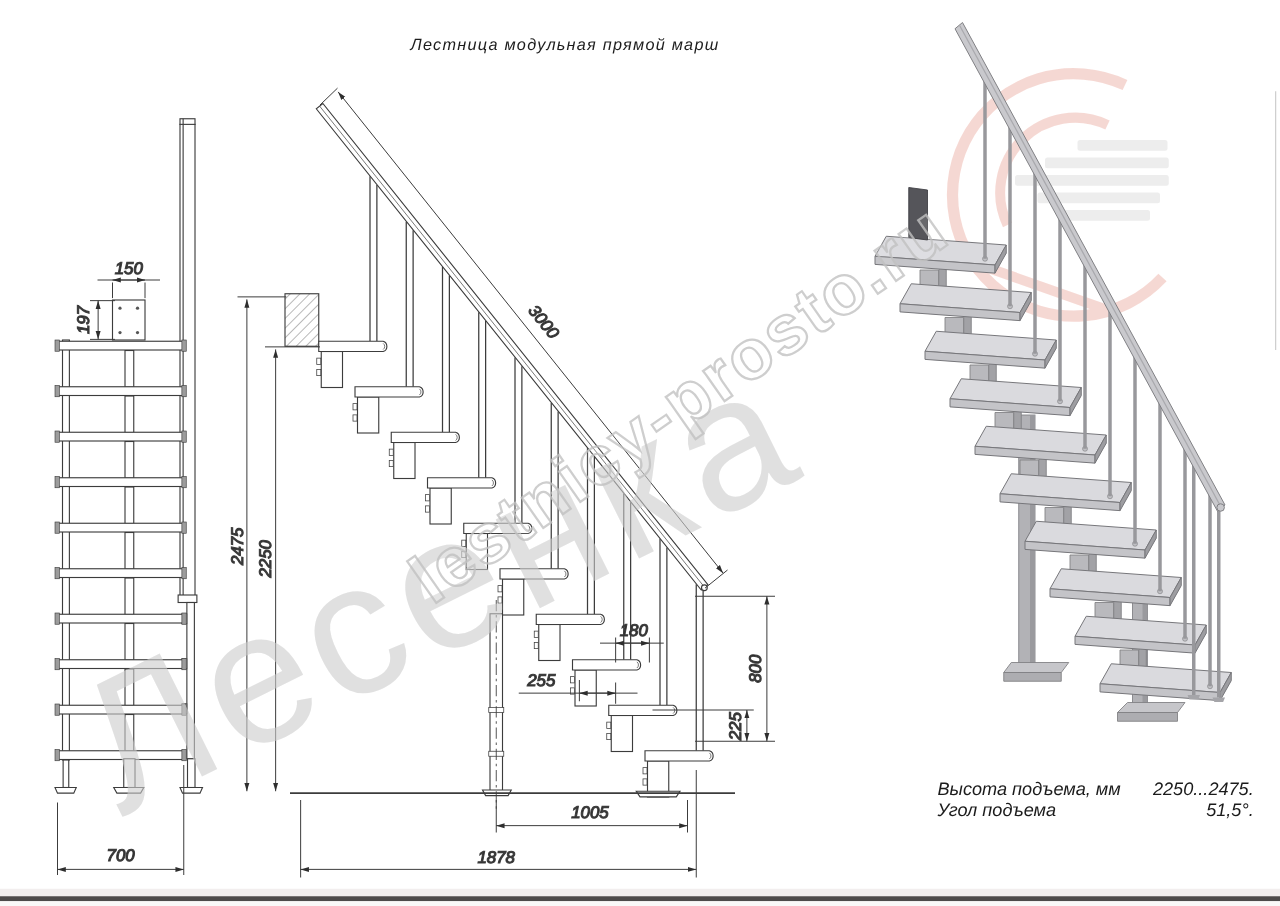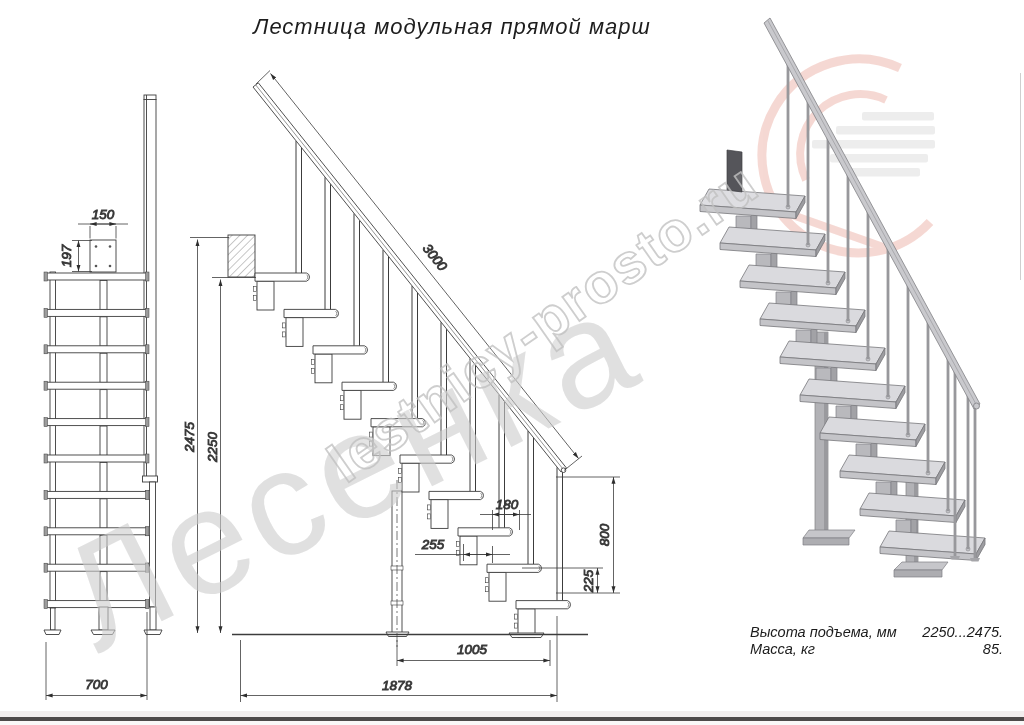--- a/index.html
+++ b/index.html
@@ -1,20 +1,20 @@
 <!DOCTYPE html>
 <html><head>
 <meta charset="utf-8">
 <style>
   html,body{margin:0;padding:0;background:#fff;}
   #page{position:relative;width:1024px;height:725px;background:#ffffff;overflow:hidden;
         font-family:"Liberation Sans",sans-serif;}
   #drawing{position:absolute;left:0;top:0;z-index:2;}
-  .title{position:absolute;left:452px;top:14px;transform:translateX(-50%);z-index:5;
-         font-style:italic;font-size:22px;letter-spacing:1px;color:#1d1d1d;white-space:nowrap;}
+  .title{position:absolute;left:452px;top:28px;transform:translateX(-50%);z-index:5;
+         font-style:italic;font-size:13px;letter-spacing:1px;color:#1d1d1d;white-space:nowrap;}
   .wm-brand{position:absolute;left:40px;top:540px;z-index:4;transform:rotate(-26.5deg);
             transform-origin:0 0;font-size:150px;line-height:150px;letter-spacing:6px;
             color:#cdcdcd;opacity:.6;white-space:nowrap;pointer-events:none;}
   .wm-site{position:absolute;left:316px;top:442px;z-index:4;transform:rotate(-35deg);
            transform-origin:0 0;font-size:56px;font-weight:700;letter-spacing:2px;
            color:rgba(255,255,255,.14);-webkit-text-stroke:1.8px #c2c2c2;opacity:.8;
            white-space:nowrap;pointer-events:none;}
   .specs{position:absolute;left:750px;top:624px;width:253px;z-index:5;}
   .spec-row{display:flex;justify-content:space-between;align-items:baseline;height:16.6px;
             font-style:italic;font-size:14.5px;color:#1b1b1b;white-space:nowrap;}
@@ -316,21 +316,21 @@
 
   <div class="wm-brand">Лесенка</div>
   <div class="wm-site">lestnicy-prosto.ru</div>
 
   <div class="specs">
     <div class="spec-row">
       <span class="spec-label">Высота подъема, мм</span>
       <span class="spec-value">2250...2475.</span>
     </div>
     <div class="spec-row">
-      <span class="spec-label">Масса, кг</span>
-      <span class="spec-value">85.</span>
+      <span class="spec-label">Угол подъема</span>
+      <span class="spec-value">51,5°.</span>
     </div>
   </div>
 
   <div class="bottom-shade"></div>
   <div class="bottom-line"></div>
   <div class="bottom-foot"></div>
 </div>
 
 </body></html>

